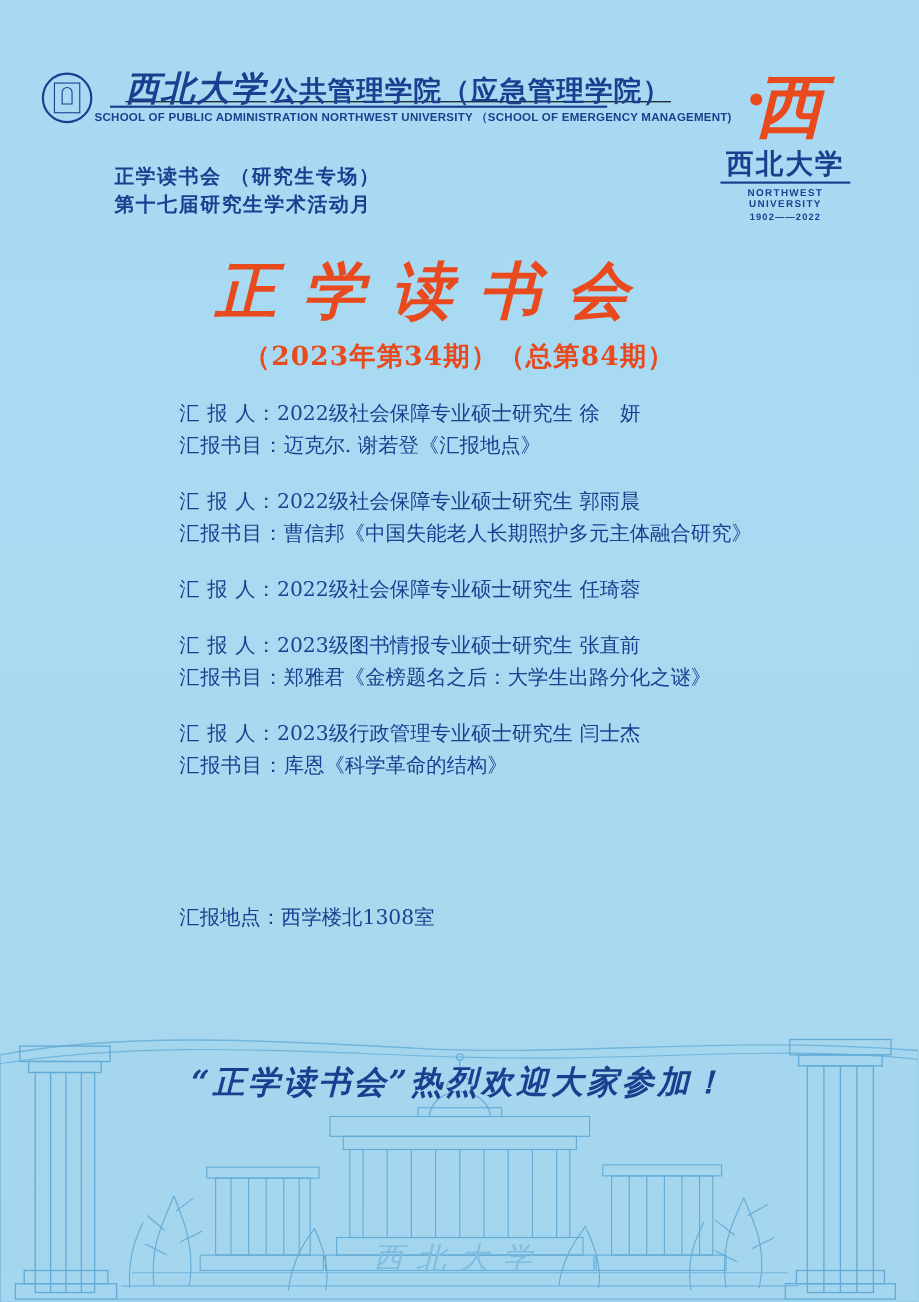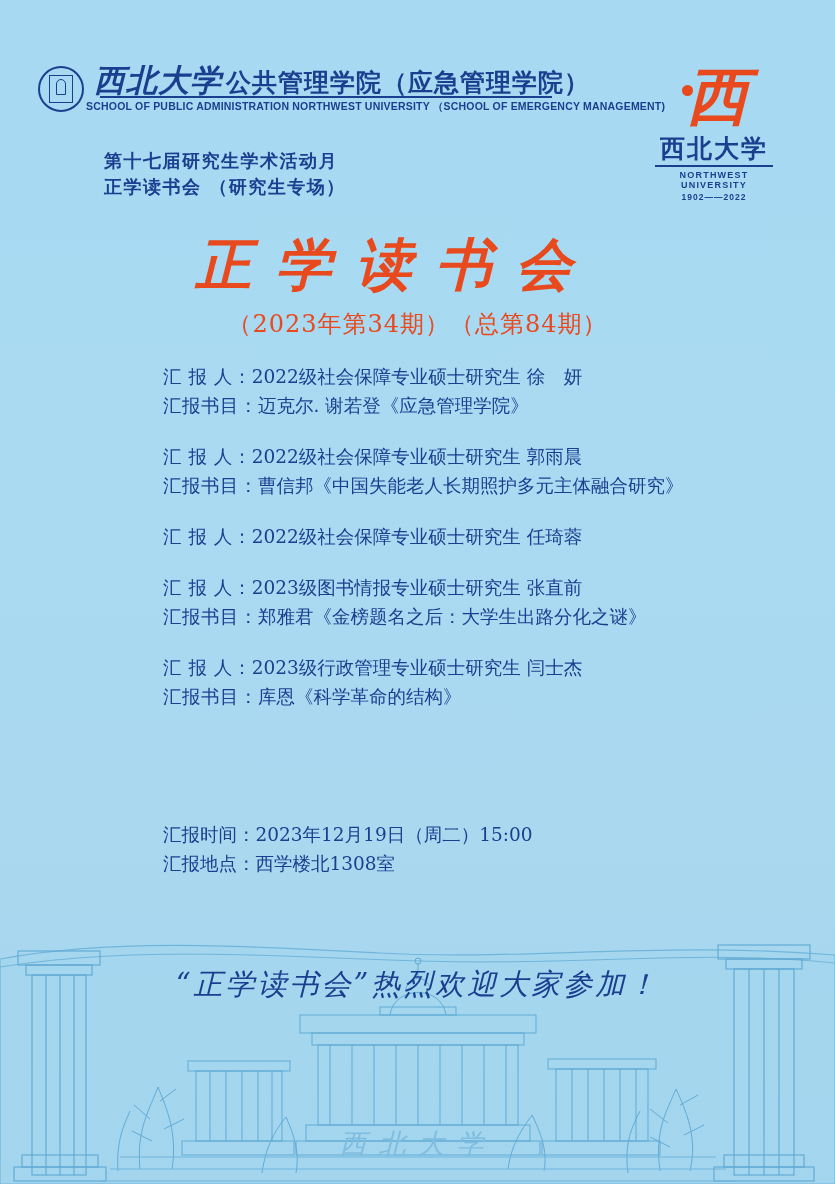--- a/index.html
+++ b/index.html
@@ -59,23 +59,24 @@
     width: 10px;
     height: 16px;
     margin-left: -5px;
     margin-top: -10px;
     border: 1.5px solid #1b3f8f;
     border-radius: 5px 5px 0 0;
     box-sizing: border-box;
   }
   .header-cn {
     position: absolute;
-    left: 56px;
+    left: 76px;
     top: 2px;
     white-space: nowrap;
+    text-decoration: underline;
   }
   .header-cn .brush {
     font-family: "DejaVu Serif", serif;
     font-weight: bold;
     font-style: italic;
     font-size: 31px;
     color: #1b3f8f;
     letter-spacing: 1px;
   }
   .header-cn .dept {
@@ -189,21 +190,21 @@
     letter-spacing: 24px;
     text-indent: 24px;
   }
   .issue {
     position: absolute;
     top: 308px;
     left: 0;
     width: 835px;
     text-align: center;
     font-family: "DejaVu Serif", serif;
-    font-weight: normal;
+    font-weight: bold;
     font-size: 24px;
     color: #e8491d;
     letter-spacing: 1px;
   }
 
   
   .entries {
     position: absolute;
     top: 362px;
     left: 163px;
@@ -236,21 +237,21 @@
   }
 
   
   .slogan {
     position: absolute;
     top: 965px;
     left: 0;
     width: 835px;
     text-align: center;
     font-family: "DejaVu Serif", serif;
-    font-weight: normal;
+    font-weight: bold;
     font-style: italic;
     font-size: 29px;
     color: #1b3f8f;
     letter-spacing: 3px;
     z-index: 5;
   }
 
   
   .campus {
     position: absolute;
@@ -291,32 +292,32 @@
     <div class="nwu-logo">
       <div class="mark"><span class="dot"></span><span>西</span></div>
       <div class="cn">西北大学</div>
       <div class="rule"></div>
       <div class="en">NORTHWEST UNIVERSITY</div>
       <div class="years">1902——2022</div>
     </div>
   </div>
 
   <div class="subhead">
+    <div>正学读书会 （研究生专场）</div>
     <div>第十七届研究生学术活动月</div>
-    <div>正学读书会 （研究生专场）</div>
   </div>
 
   <div class="big-title">正学读书会</div>
   <div class="issue">（2023年第34期）（总第84期）</div>
 
   <div class="entries">
 
     <div class="entry">
       <div class="row"><span class="lbl">汇 报 人：</span><span>2022级社会保障专业硕士研究生  徐　妍</span></div>
-      <div class="row"><span class="lbl">汇报书目：</span><span>迈克尔. 谢若登《应急管理学院》</span></div>
+      <div class="row"><span class="lbl">汇报书目：</span><span>迈克尔. 谢若登《汇报地点》</span></div>
     </div>
 
     <div class="entry">
       <div class="row"><span class="lbl">汇 报 人：</span><span>2022级社会保障专业硕士研究生  郭雨晨</span></div>
       <div class="row"><span class="lbl">汇报书目：</span><span>曹信邦《中国失能老人长期照护多元主体融合研究》</span></div>
     </div>
 
     <div class="entry">
       <div class="row"><span class="lbl">汇 报 人：</span><span>2022级社会保障专业硕士研究生  任琦蓉</span></div>
     </div>
@@ -328,21 +329,20 @@
 
 
     <div class="entry">
       <div class="row"><span class="lbl">汇 报 人：</span><span>2023级行政管理专业硕士研究生  闫士杰</span></div>
       <div class="row"><span class="lbl">汇报书目：</span><span>库恩《科学革命的结构》</span></div>
     </div>
 
   </div>
 
   <div class="footer-info">
-    <div class="row"><span class="lbl">汇报时间：</span><span>2023年12月19日（周二）15:00</span></div>
     <div class="row"><span class="lbl">汇报地点：</span><span>西学楼北1308室</span></div>
   </div>
 
   <div class="slogan">“正学读书会”热烈欢迎大家参加！</div>
 
   <svg class="campus" viewBox="0 0 835 265" preserveAspectRatio="none">
 
     <path d="M0 40 C 120 18, 260 28, 380 34 C 520 42, 660 22, 835 36 L835 265 L0 265 Z" fill="#a4d6ef" stroke="#6fb4db" stroke-width="1.2"></path>
     <path d="M0 48 C 140 26, 280 38, 420 42 C 580 47, 700 30, 835 44" fill="none" stroke="#6fb4db" stroke-width="1"></path>
 

